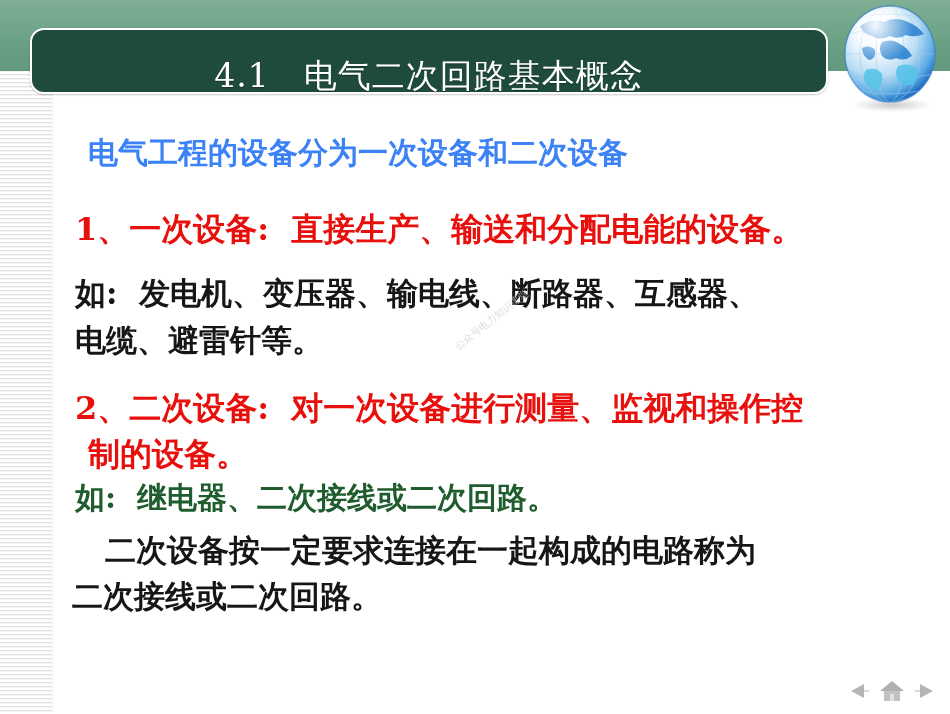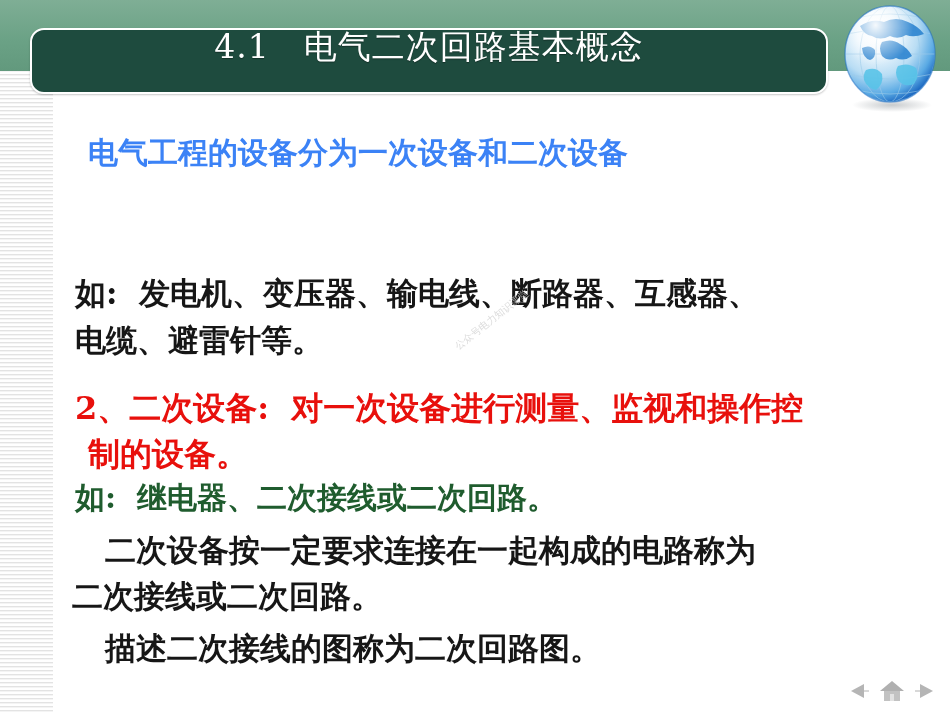--- a/index.html
+++ b/index.html
@@ -58,21 +58,21 @@
     left: 30px;
     top: 28px;
     width: 798px;
     height: 66px;
     background: #1e4b3e;
     border: 2px solid #ffffff;
     border-radius: 14px;
     box-sizing: border-box;
     z-index: 6;
     display: flex;
-    align-items: flex-start;
+    align-items: flex-end;
     justify-content: center;
     box-shadow: 0 1px 2px rgba(0,0,0,0.22);
   }
   #title-text {
     color: #ffffff;
     font-family: "DejaVu Serif", "Liberation Serif", serif;
     font-size: 33px;
     letter-spacing: 1px;
     white-space: pre;
     line-height: 1;
@@ -224,28 +224,28 @@
       </g>
 
       <ellipse cx="52" cy="50" rx="45" ry="48" fill="url(#gGloss)"></ellipse>
 
       <ellipse cx="52" cy="50" rx="45" ry="48" fill="none" stroke="#1f6fc4" stroke-width="1.4" opacity="0.55"></ellipse>
     </svg>
   </div>
 
   <div id="content">
     <div class="line blue" style="left:88px;  top:38px;">电气工程的设备分为一次设备和二次设备</div>
+    <div class="line red" style="left:75px;  top:113px;">1、一次设备:  直接生产、输送和分配电能的设备。</div>
     <div class="line black" style="left:75px;  top:178px;">如:  发电机、变压器、输电线、断路器、互感器、</div>
     <div class="line black" style="left:75px;  top:225px;">电缆、避雷针等。</div>
     <div class="line red" style="left:75px;  top:292px;">2、二次设备:  对一次设备进行测量、监视和操作控</div>
     <div class="line red" style="left:88px;  top:338px;">制的设备。</div>
     <div class="line green" style="left:75px;  top:383px;">如:  继电器、二次接线或二次回路。</div>
     <div class="line black" style="left:72px;  top:481px;">二次接线或二次回路。</div>
     <div class="line black" style="left:105px; top:435px;">二次设备按一定要求连接在一起构成的电路称为</div>
-    <div class="line black" style="left:105px; top:533px;">描述二次接线的图称为二次回路图。</div>
   </div>
 
   <div id="watermark">公众号电力知识课堂</div>
 
   <div id="nav-icons">
     <div class="nav-btn">
       <svg width="22" height="20" viewBox="0 0 22 20" xmlns="http://www.w3.org/2000/svg">
         <polygon points="16,3 16,17 3,10" fill="#b5b5b5"></polygon>
         <line x1="16" y1="10" x2="21" y2="10" stroke="#c8c8c8" stroke-width="1.4"></line>
       </svg>

